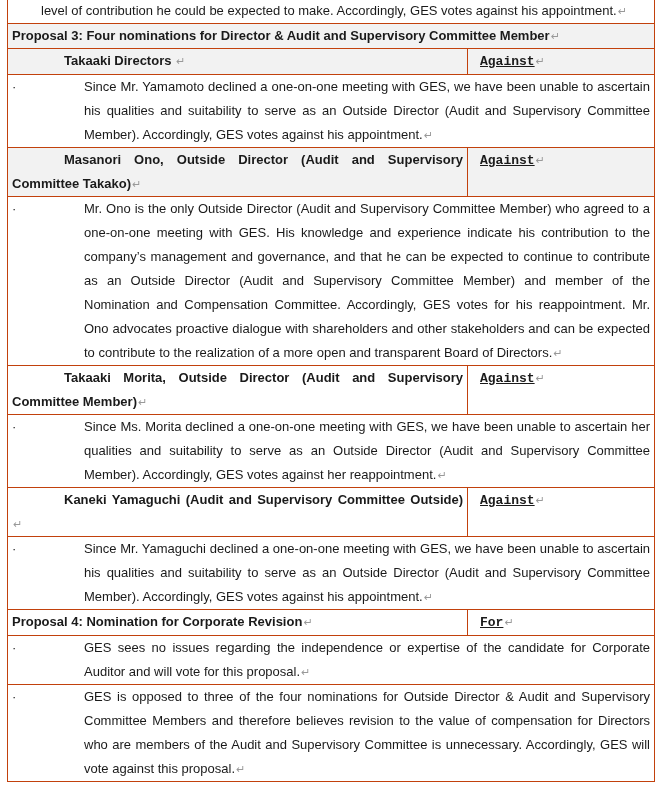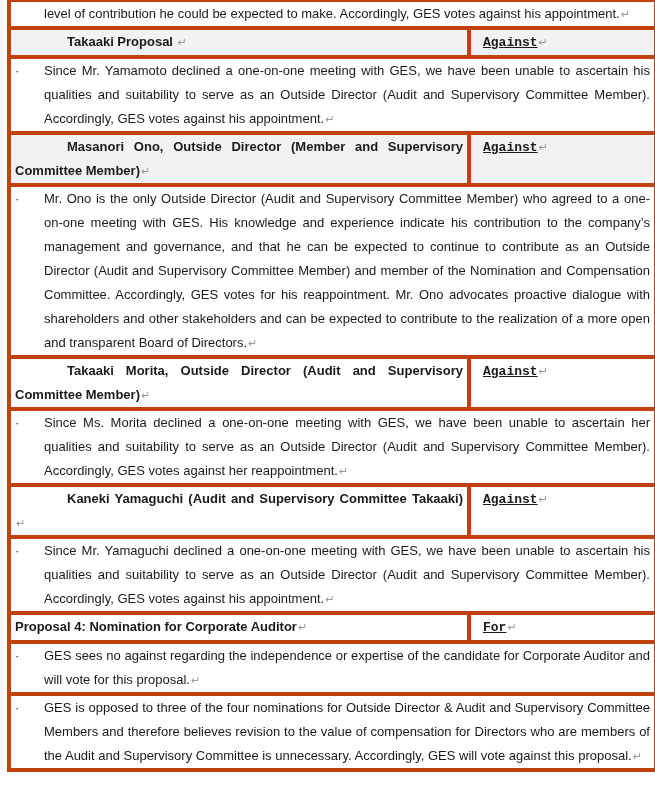--- a/index.html
+++ b/index.html
@@ -1,65 +1,68 @@
 <!DOCTYPE html>
 <html><head>
   <meta charset="utf-8">
   <style>
     html, body { margin: 0; padding: 0; background: #ffffff; }
     body { width: 655px; height: 805px; overflow: hidden; position: relative;
            font-family: "Liberation Sans", sans-serif; font-size: 13px; color: #1a1a1a; }
     .doc { position: absolute; left: 7px; top: -2px; width: 647px; }
     table { border-collapse: collapse; width: 647px; table-layout: fixed; }
-    td { border: 4px solid #c2410c; padding: 0 4px; vertical-align: top; line-height: 24px; }
+    td { border: 1px solid #c2410c; padding: 0 4px; vertical-align: top; line-height: 24px; }
     col.c1 { width: 460px; }
     col.c2 { width: 187px; }
     .gray { background: #f2f2f2; }
     .bold { font-weight: bold; }
     .name-cell { text-align: justify; text-align-last: left; }
     .indent { display: inline-block; width: 52px; }
     .vote { font-weight: bold; text-decoration: underline; padding-left: 8px; font-family: Liberation Mono, monospace; }
     .para-mark { color: #999; font-weight: normal; text-decoration: none; font-size: 11px; margin-left: 1px; }
     .body-cell { padding-left: 4px; padding-right: 4px; }
     .bullet-row { display: flex; }
     .bullet { width: 29px; flex: 0 0 29px; }
-    .bullet-text { flex: 1; text-align: justify; text-align-last: left; }
+    .bullet-text { flex: 1; text-align: justify; text-align-last: left; margin-left: 43px; }
     .cont { padding-left: 33px; }
   </style>
 </head>
 <body>
 
 <div class="doc">
 <table>
   <colgroup>
         <col class="c1">
         <col class="c2">
       </colgroup>
 
   <tbody>
         <tr>
     <td colspan="2" class="cont"><span>level of contribution he could be expected to make. Accordingly, GES votes against his appointment.</span><span class="para-mark pm">↵</span></td>
   </tr>
 
+  <tr class="gray">
+    <td colspan="2" class="bold"><span>Proposal 3: Four nominations for Director &amp; Audit and Supervisory Committee Member</span><span class="para-mark pm">↵</span></td>
+  </tr>
 
   <tr class="gray">
-    <td class="bold name-cell"><span class="indent"></span><span>Takaaki Proposal</span> <span class="para-mark pm">↵</span></td>
+    <td class="bold name-cell"><span class="indent"></span><span>Takaaki Directors</span> <span class="para-mark pm">↵</span></td>
     <td><span class="vote">Against</span><span class="para-mark pm">↵</span></td>
   </tr>
   <tr>
     <td colspan="2" class="body-cell">
             <div class="bullet-row">
               <span class="bullet bg">·</span>
               <span class="bullet-text"><span>Since Mr. Yamamoto declined a one-on-one meeting with GES, we have been unable to ascertain his qualities and suitability to serve as an Outside Director (Audit and Supervisory Committee Member). Accordingly, GES votes against his appointment.</span><span class="para-mark pm">↵</span></span>
             </div>
           </td>
   </tr>
 
   <tr class="gray">
-    <td class="bold name-cell"><span class="indent"></span><span>Masanori Ono, Outside Director (Member and Supervisory Committee Member)</span><span class="para-mark pm">↵</span></td>
+    <td class="bold name-cell"><span class="indent"></span><span>Masanori Ono, Outside Director (Audit and Supervisory Committee Takako)</span><span class="para-mark pm">↵</span></td>
     <td><span class="vote">Against</span><span class="para-mark pm">↵</span></td>
   </tr>
   <tr>
     <td colspan="2" class="body-cell">
             <div class="bullet-row">
               <span class="bullet bg">·</span>
               <span class="bullet-text"><span>Mr. Ono is the only Outside Director (Audit and Supervisory Committee Member) who agreed to a one-on-one meeting with GES. His knowledge and experience indicate his contribution to the company’s management and governance, and that he can be expected to continue to contribute as an Outside Director (Audit and Supervisory Committee Member) and member of the Nomination and Compensation Committee. Accordingly, GES votes for his reappointment. Mr. Ono advocates proactive dialogue with shareholders and other stakeholders and can be expected to contribute to the realization of a more open and transparent Board of Directors.</span><span class="para-mark pm">↵</span></span>
             </div>
           </td>
   </tr>
@@ -71,41 +74,41 @@
   <tr>
     <td colspan="2" class="body-cell">
             <div class="bullet-row">
               <span class="bullet bg">·</span>
               <span class="bullet-text"><span>Since Ms. Morita declined a one-on-one meeting with GES, we have been unable to ascertain her qualities and suitability to serve as an Outside Director (Audit and Supervisory Committee Member). Accordingly, GES votes against her reappointment.</span><span class="para-mark pm">↵</span></span>
             </div>
           </td>
   </tr>
 
   <tr>
-    <td class="bold name-cell"><span class="indent"></span><span>Kaneki Yamaguchi (Audit and Supervisory Committee Takaaki)</span> <span class="para-mark pm">↵</span></td>
+    <td class="bold name-cell"><span class="indent"></span><span>Kaneki Yamaguchi (Audit and Supervisory Committee Outside)</span> <span class="para-mark pm">↵</span></td>
     <td><span class="vote">Against</span><span class="para-mark pm">↵</span></td>
   </tr>
   <tr>
     <td colspan="2" class="body-cell">
             <div class="bullet-row">
               <span class="bullet bg">·</span>
               <span class="bullet-text"><span>Since Mr. Yamaguchi declined a one-on-one meeting with GES, we have been unable to ascertain his qualities and suitability to serve as an Outside Director (Audit and Supervisory Committee Member). Accordingly, GES votes against his appointment.</span><span class="para-mark pm">↵</span></span>
             </div>
           </td>
   </tr>
 
   <tr>
-    <td class="bold"><span>Proposal 4: Nomination for Corporate Auditor</span><span class="para-mark pm">↵</span></td>
+    <td class="bold"><span>Proposal 4: Nomination for Corporate Revision</span><span class="para-mark pm">↵</span></td>
     <td><span class="vote">For</span><span class="para-mark pm">↵</span></td>
   </tr>
   <tr>
     <td colspan="2" class="body-cell">
             <div class="bullet-row">
               <span class="bullet bg">·</span>
-              <span class="bullet-text"><span>GES sees no against regarding the independence or expertise of the candidate for Corporate Auditor and will vote for this proposal.</span><span class="para-mark pm">↵</span></span>
+              <span class="bullet-text"><span>GES sees no issues regarding the independence or expertise of the candidate for Corporate Auditor and will vote for this proposal.</span><span class="para-mark pm">↵</span></span>
             </div>
           </td>
   </tr>
 
   <tr>
     <td colspan="2" class="body-cell">
             <div class="bullet-row">
               <span class="bullet bg">·</span>
               <span class="bullet-text"><span>GES is opposed to three of the four nominations for Outside Director &amp; Audit and Supervisory Committee Members and therefore believes revision to the value of compensation for Directors who are members of the Audit and Supervisory Committee is unnecessary. Accordingly, GES will vote against this proposal.</span><span class="para-mark pm">↵</span></span>
             </div>

